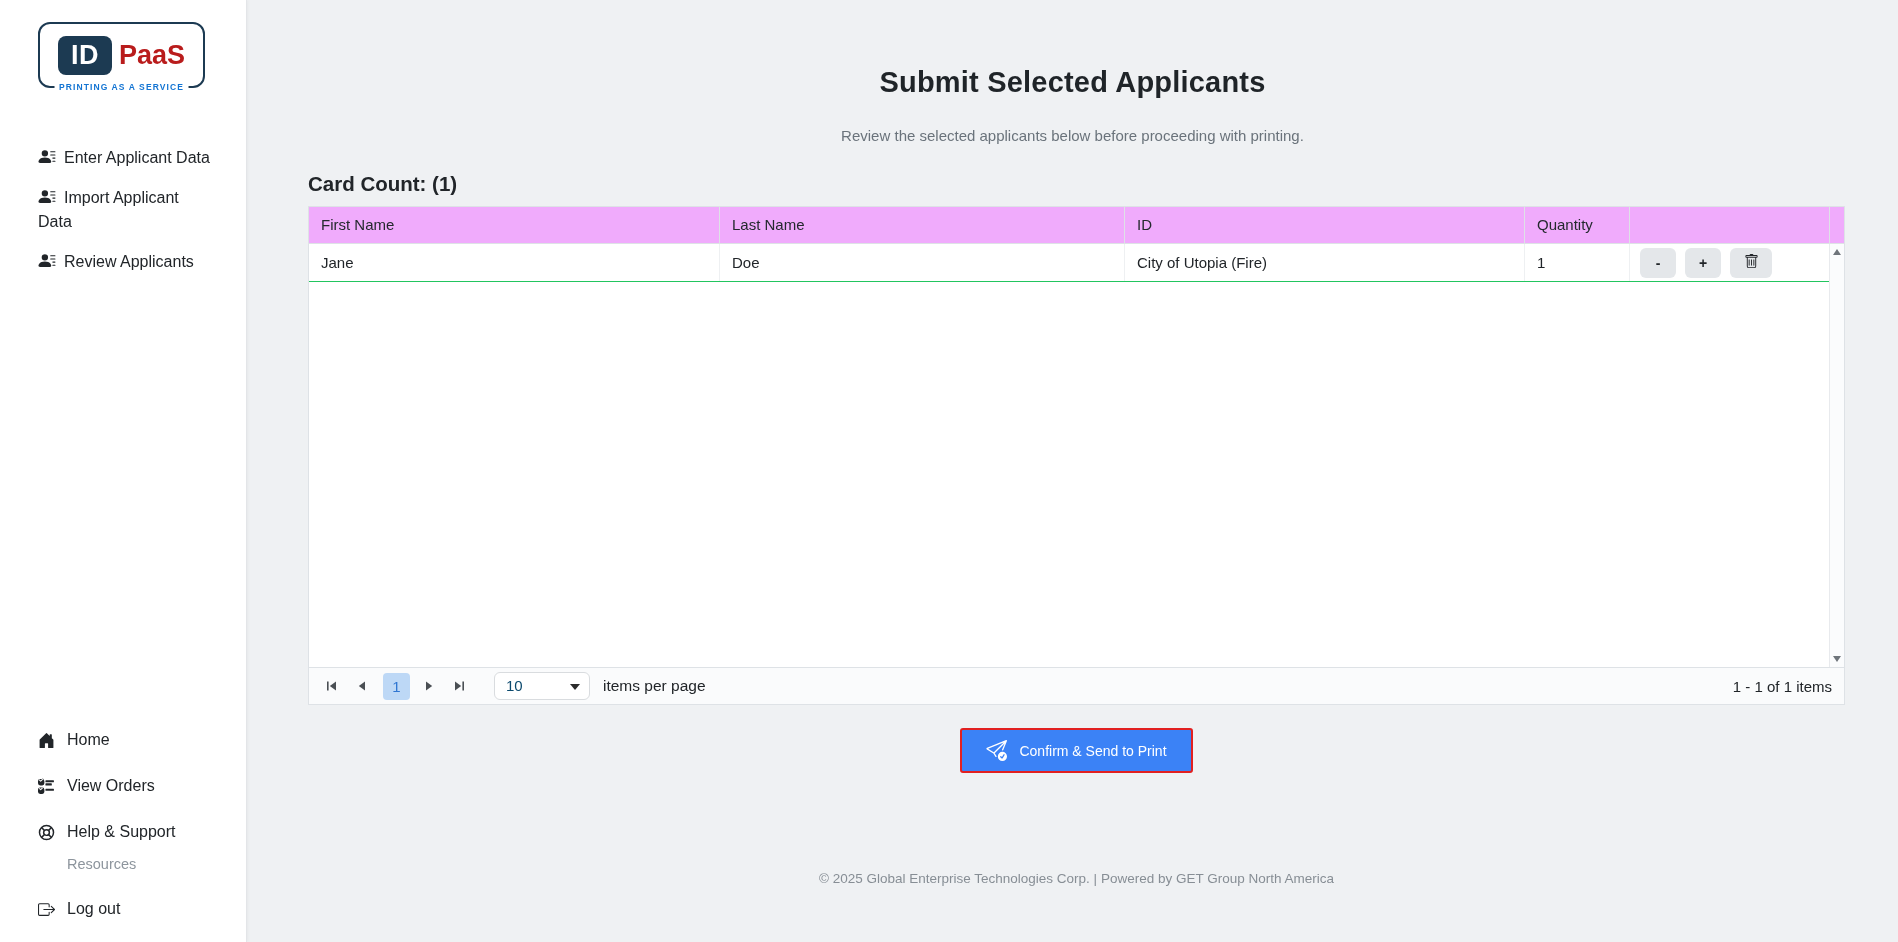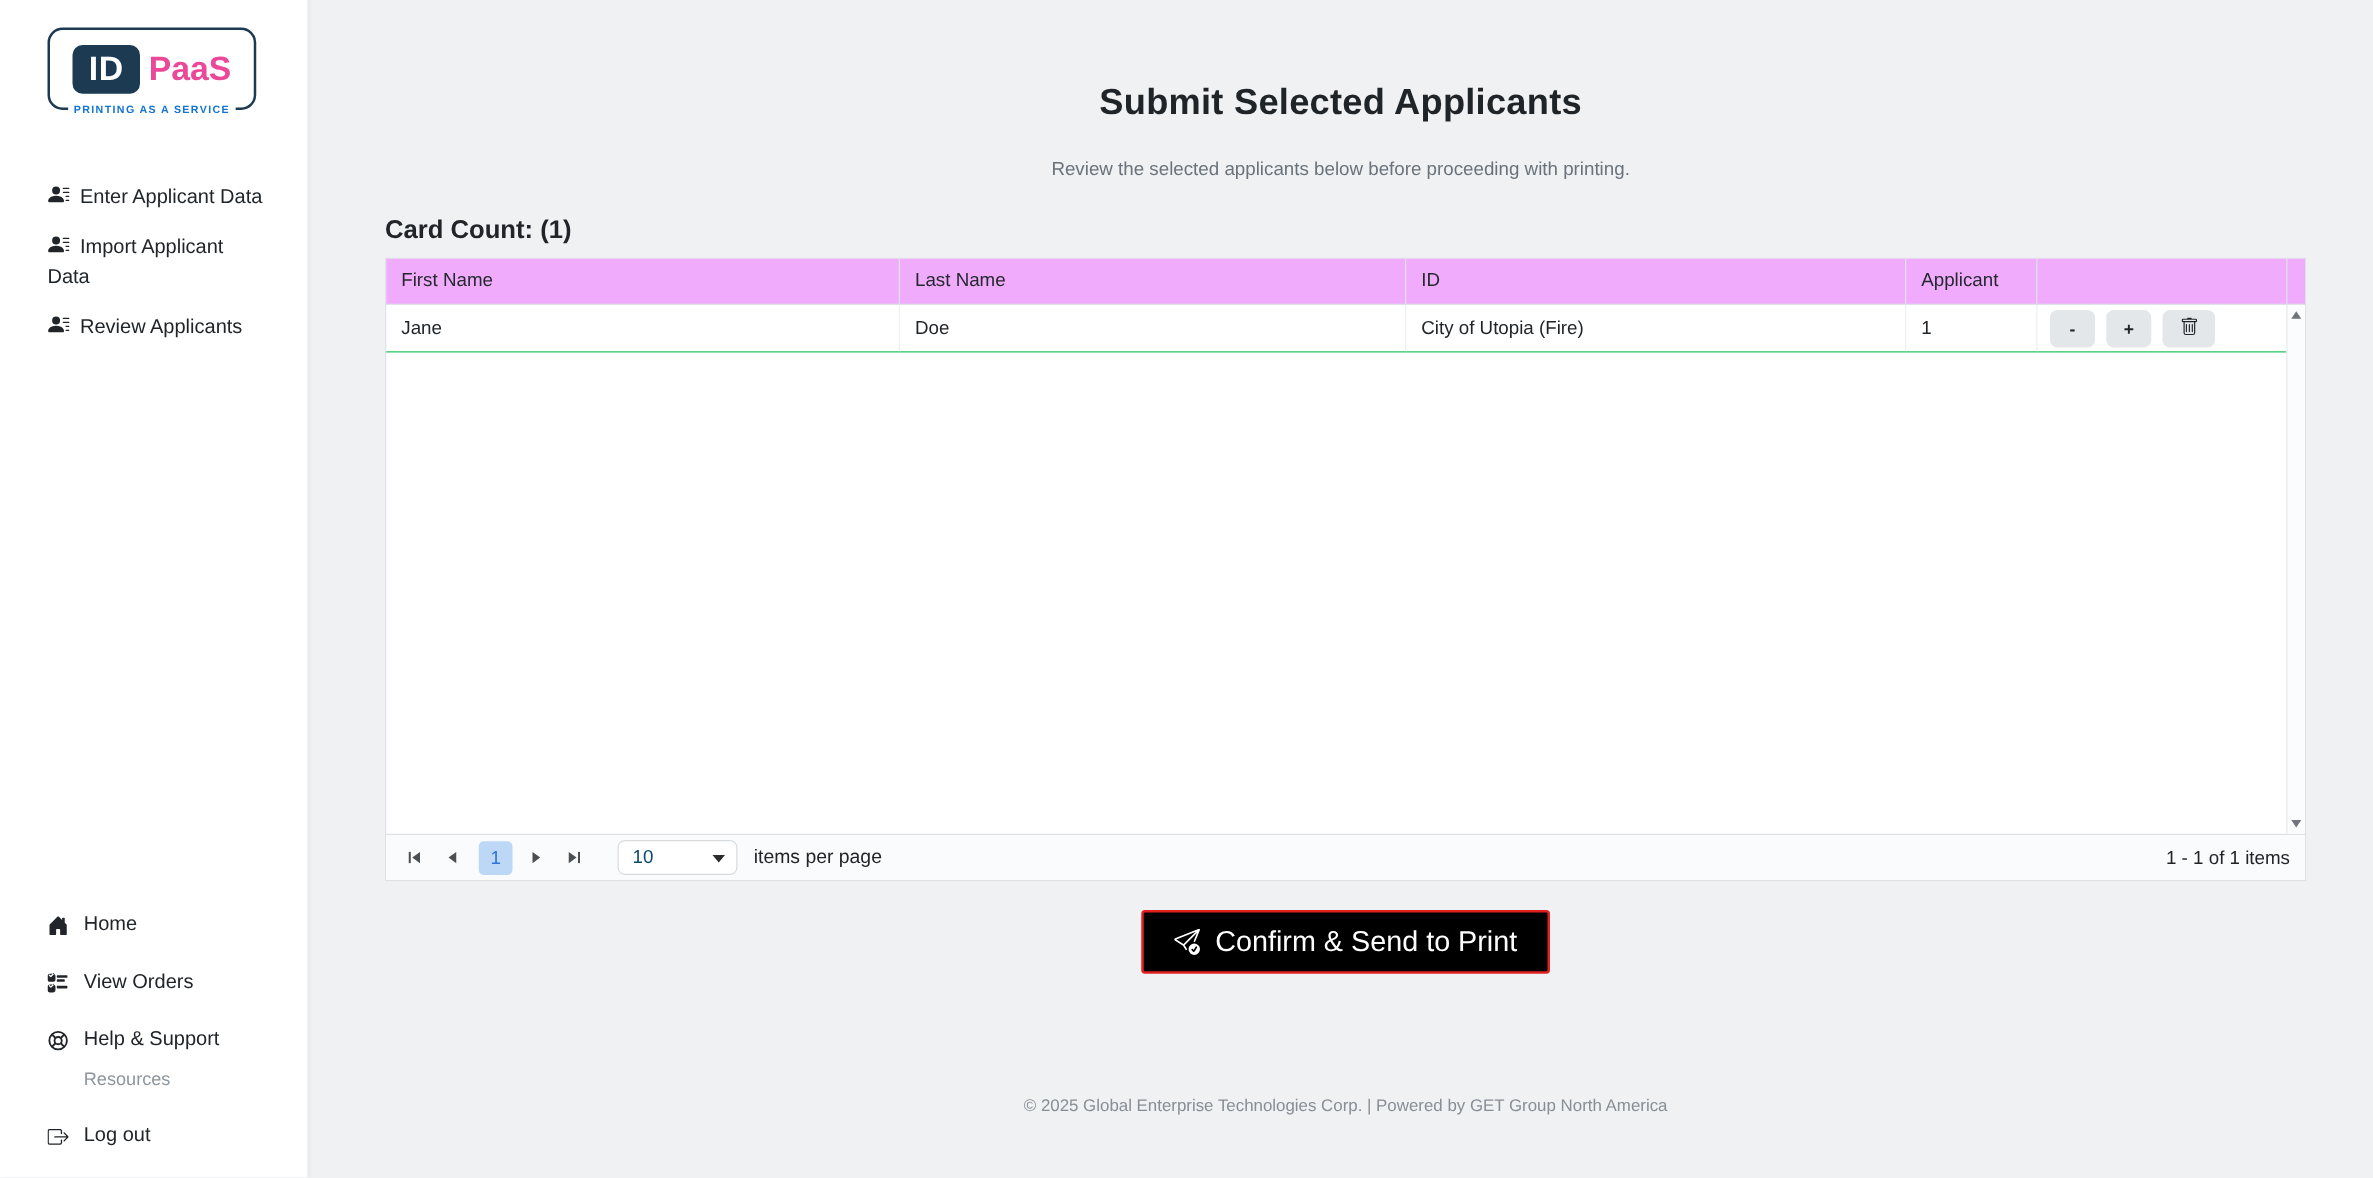--- a/index.html
+++ b/index.html
@@ -28,21 +28,21 @@
     display: flex; align-items: center; justify-content: center;
     gap: 7px;
     background: #fff;
   }
   .logo-id {
     background: #1c3a52; color: #fff;
     font-size: 27px; font-weight: 700;
     padding: 4px 13px; border-radius: 8px;
     letter-spacing: 0.5px;
   }
-  .logo-paas { color: #ec4899; font-size: 27px; font-weight: 700; }
+  .logo-paas { color: #b91c1c; font-size: 27px; font-weight: 700; }
   .logo-tag {
     position: absolute; bottom: -6px; left: 50%; transform: translateX(-50%);
     background: #fff; padding: 0 5px;
     font-size: 8.5px; font-weight: 700; letter-spacing: 1.1px;
     color: #1274d3; white-space: nowrap;
   }
 
   .nav-top { margin-top: 58px; display: flex; flex-direction: column; gap: 16px; }
   .nav-item {
     font-size: 16px; color: #212529; line-height: 1.5;
@@ -146,24 +146,24 @@
     border-left: 5px solid transparent; border-right: 5px solid transparent;
     border-top: 6px solid #2b2b2b;
   }
   .pg-label { margin-left: 13px; font-size: 15.5px; color: #212529; }
   .pg-range { margin-left: auto; font-size: 15px; color: #212529; }
 
   
   .confirm-wrap { margin-top: 23px; display: flex; justify-content: center; }
   .confirm-btn {
     display: inline-flex; align-items: center; gap: 12px;
-    background: #000000; color: #ffffff;
+    background: #3b82f6; color: #ffffff;
     border: 2px solid #e12020; border-radius: 3px;
     padding: 10px 24px;
-    font-size: 23px; font-family: "Liberation Sans", sans-serif;
+    font-size: 14px; font-family: "Liberation Sans", sans-serif;
     cursor: pointer;
   }
   .confirm-btn .ico { display: inline-flex; }
 
   
   .page-footer {
     margin-top: 98px; text-align: center;
     font-size: 13.5px; color: #878e95;
   }
 </style>
@@ -239,21 +239,21 @@
   <p class="page-subtitle">Review the selected applicants below before proceeding with printing.</p>
 
   <div class="content">
     <div class="card-count">Card Count: (1)</div>
 
     <div class="grid">
       <div class="grid-header">
         <div class="gh-cell col-first">First Name</div>
         <div class="gh-cell col-last">Last Name</div>
         <div class="gh-cell col-id">ID</div>
-        <div class="gh-cell col-qty">Applicant</div>
+        <div class="gh-cell col-qty">Quantity</div>
         <div class="gh-cell col-actions"></div>
         <div class="col-scroll-filler"></div>
       </div>
 
       <div class="grid-body">
         <div class="grid-row">
           <div class="gb-cell col-first">Jane</div>
           <div class="gb-cell col-last">Doe</div>
           <div class="gb-cell col-id">City of Utopia (Fire)</div>
           <div class="gb-cell col-qty">1</div>

